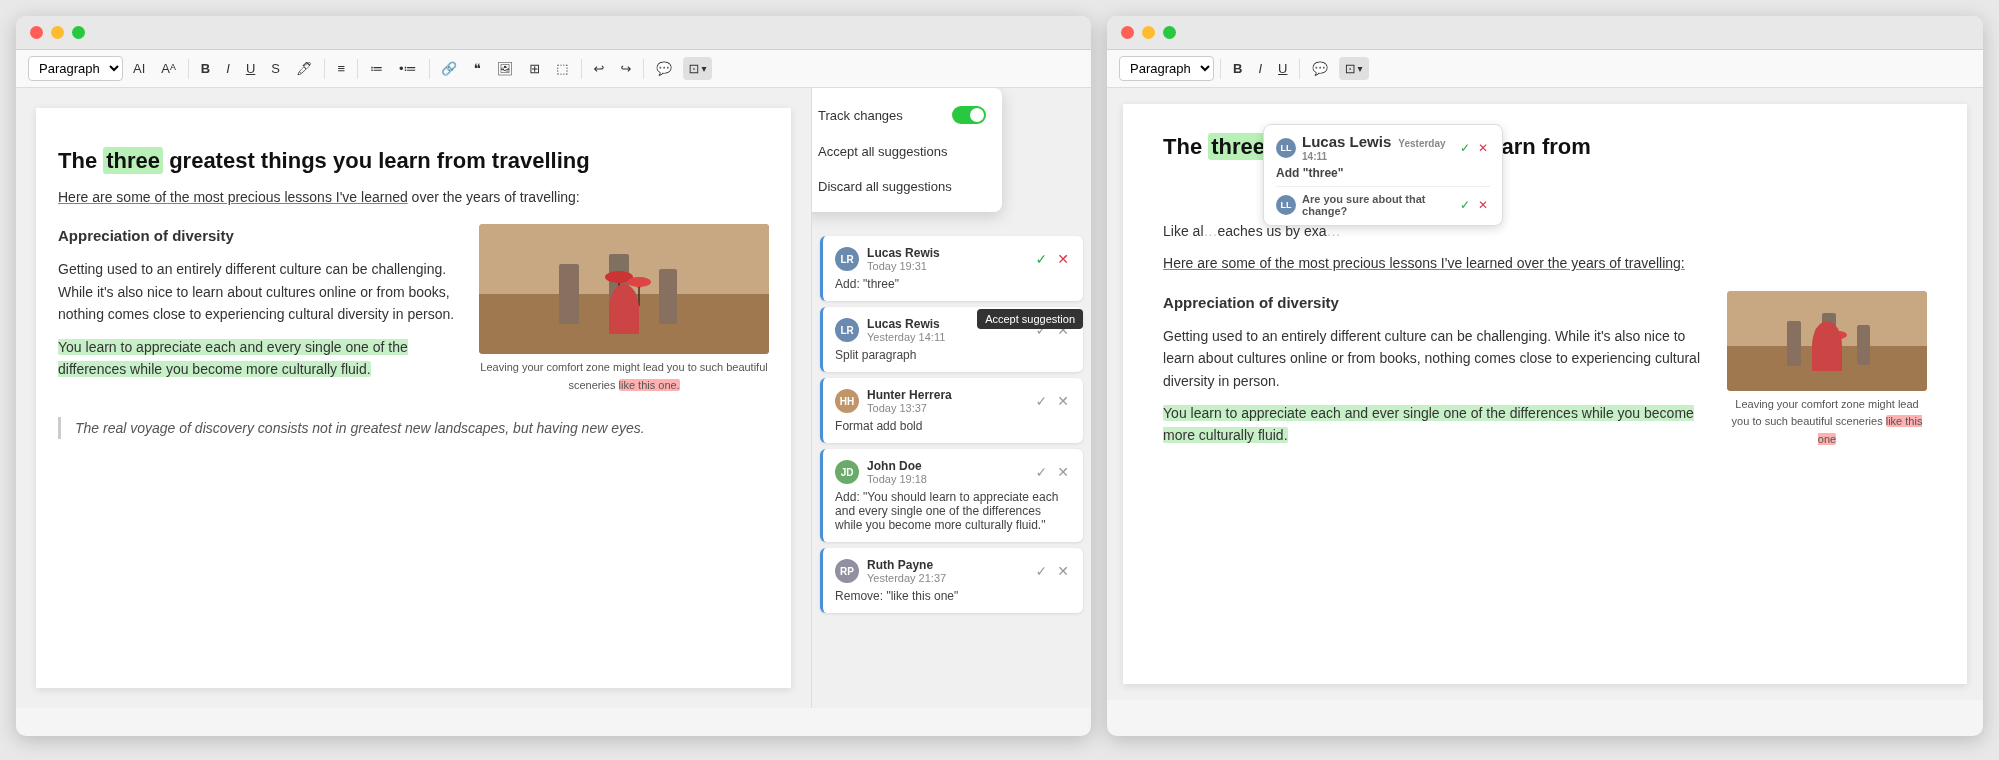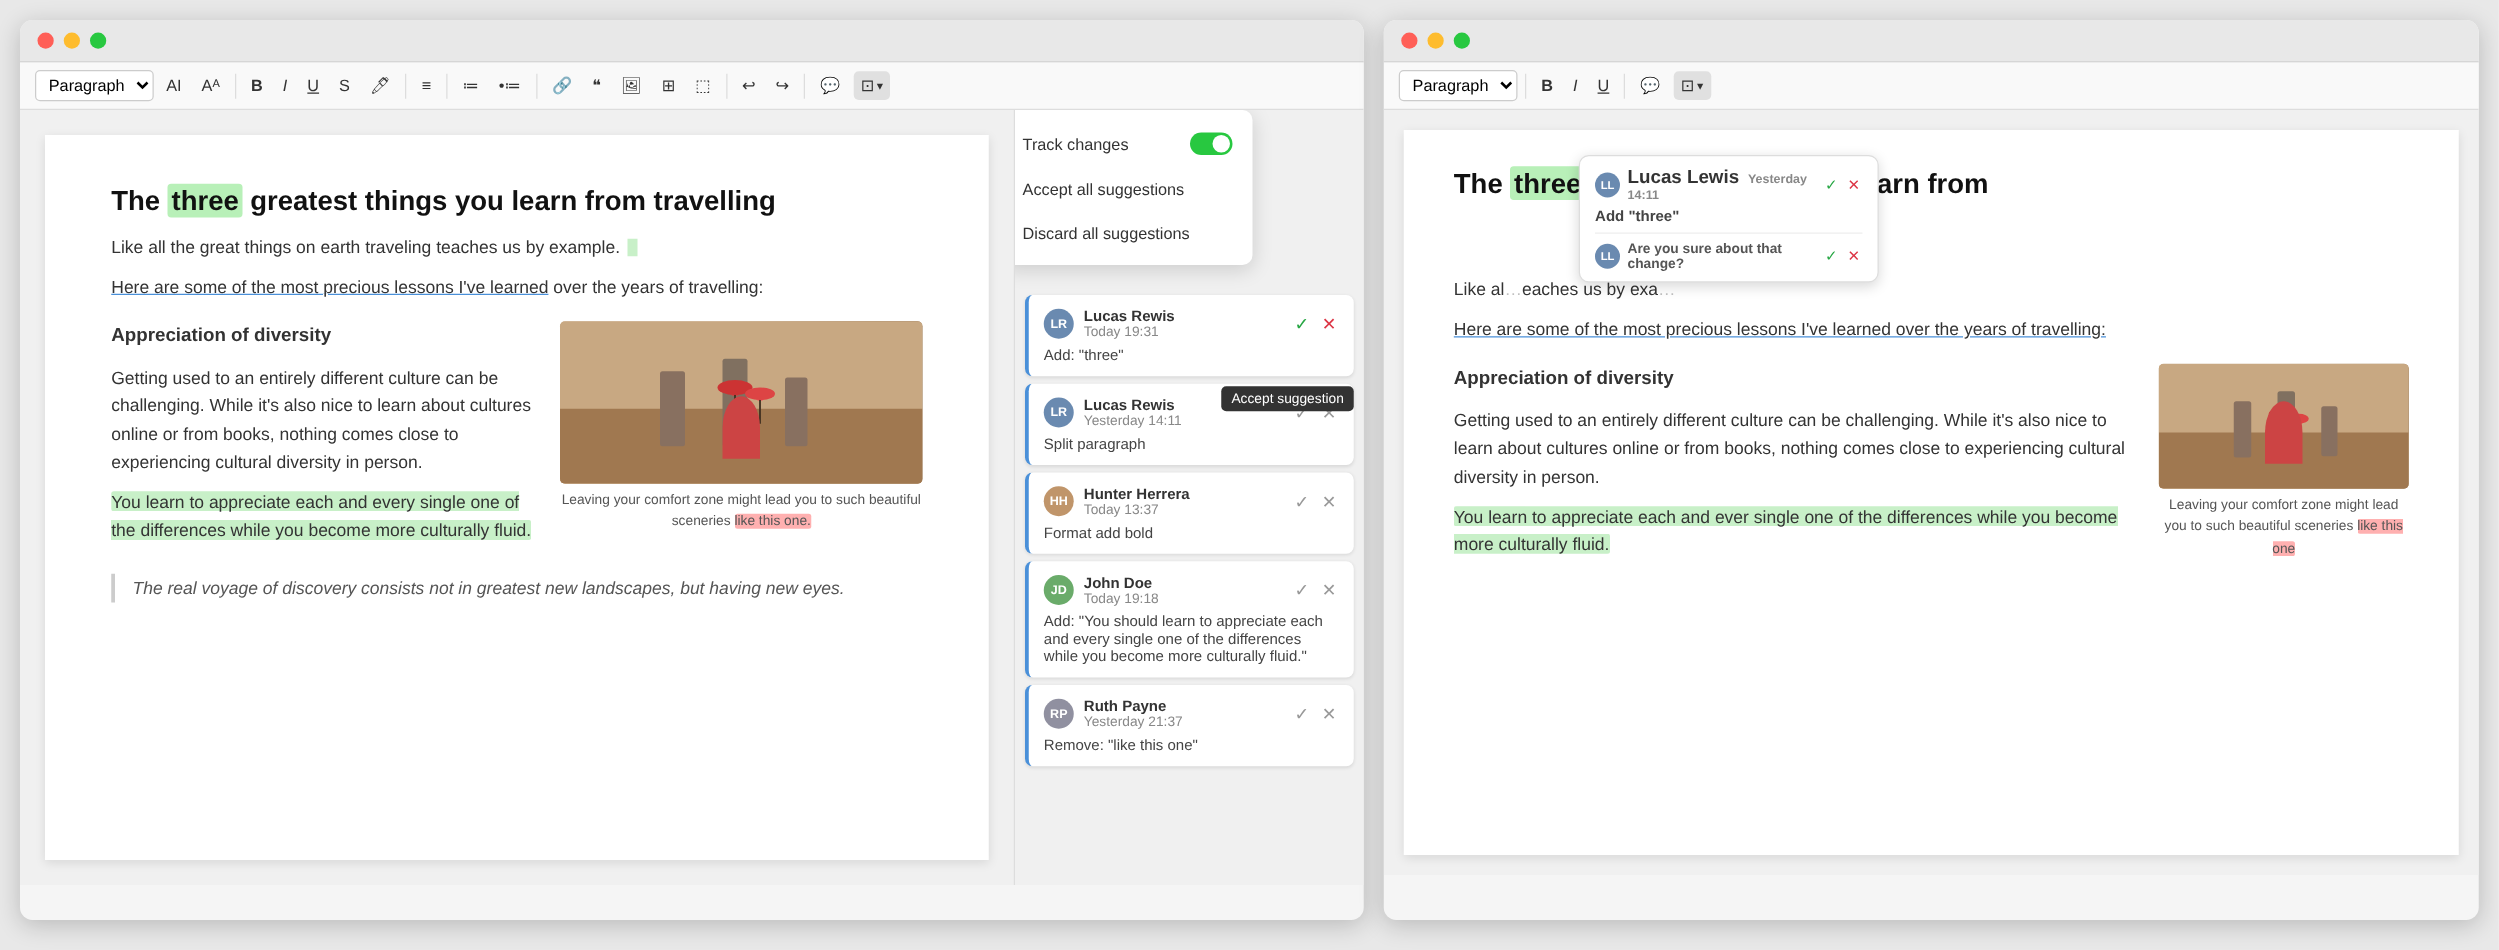--- a/index.html
+++ b/index.html
@@ -107,21 +107,21 @@
     
     .doc-area {
       flex: 1;
       padding: 20px;
       background: #f0f0f0;
       overflow-y: auto;
     }
 
     .doc-page {
       background: white;
-      padding: 40px 53px;
+      padding: 40px 22px;
       min-height: 580px;
       box-shadow: 0 2px 8px rgba(0,0,0,0.1);
     }
 
     .doc-title {
       font-size: 22px;
       font-weight: bold;
       margin-bottom: 12px;
       color: #111;
     }
@@ -444,24 +444,20 @@
   <div class="main-area">
 
     <div class="doc-area">
       <div class="doc-page">
 
         <div class="doc-title">
           The <span class="highlight-green">three</span> greatest things you learn from travelling
         </div>
 
         <div class="doc-body">
-          <p>
-            <span>Like all the great things on earth traveling teaches us by example.</span>
-            <span style="background:#c8f0c8; display:inline-block; width:8px; height:14px; margin-left:2px; vertical-align:middle;"></span>
-          </p>
 
           <p>
             <span class="underline-blue">Here are some of the most precious lessons I've learned</span><span> over the years of travelling:</span>
           </p>
 
           <div class="clearfix">
             <div class="doc-image-container">
               <div class="doc-image">
                 
                 <svg width="290" height="130" xmlns="http://www.w3.org/2000/svg">

